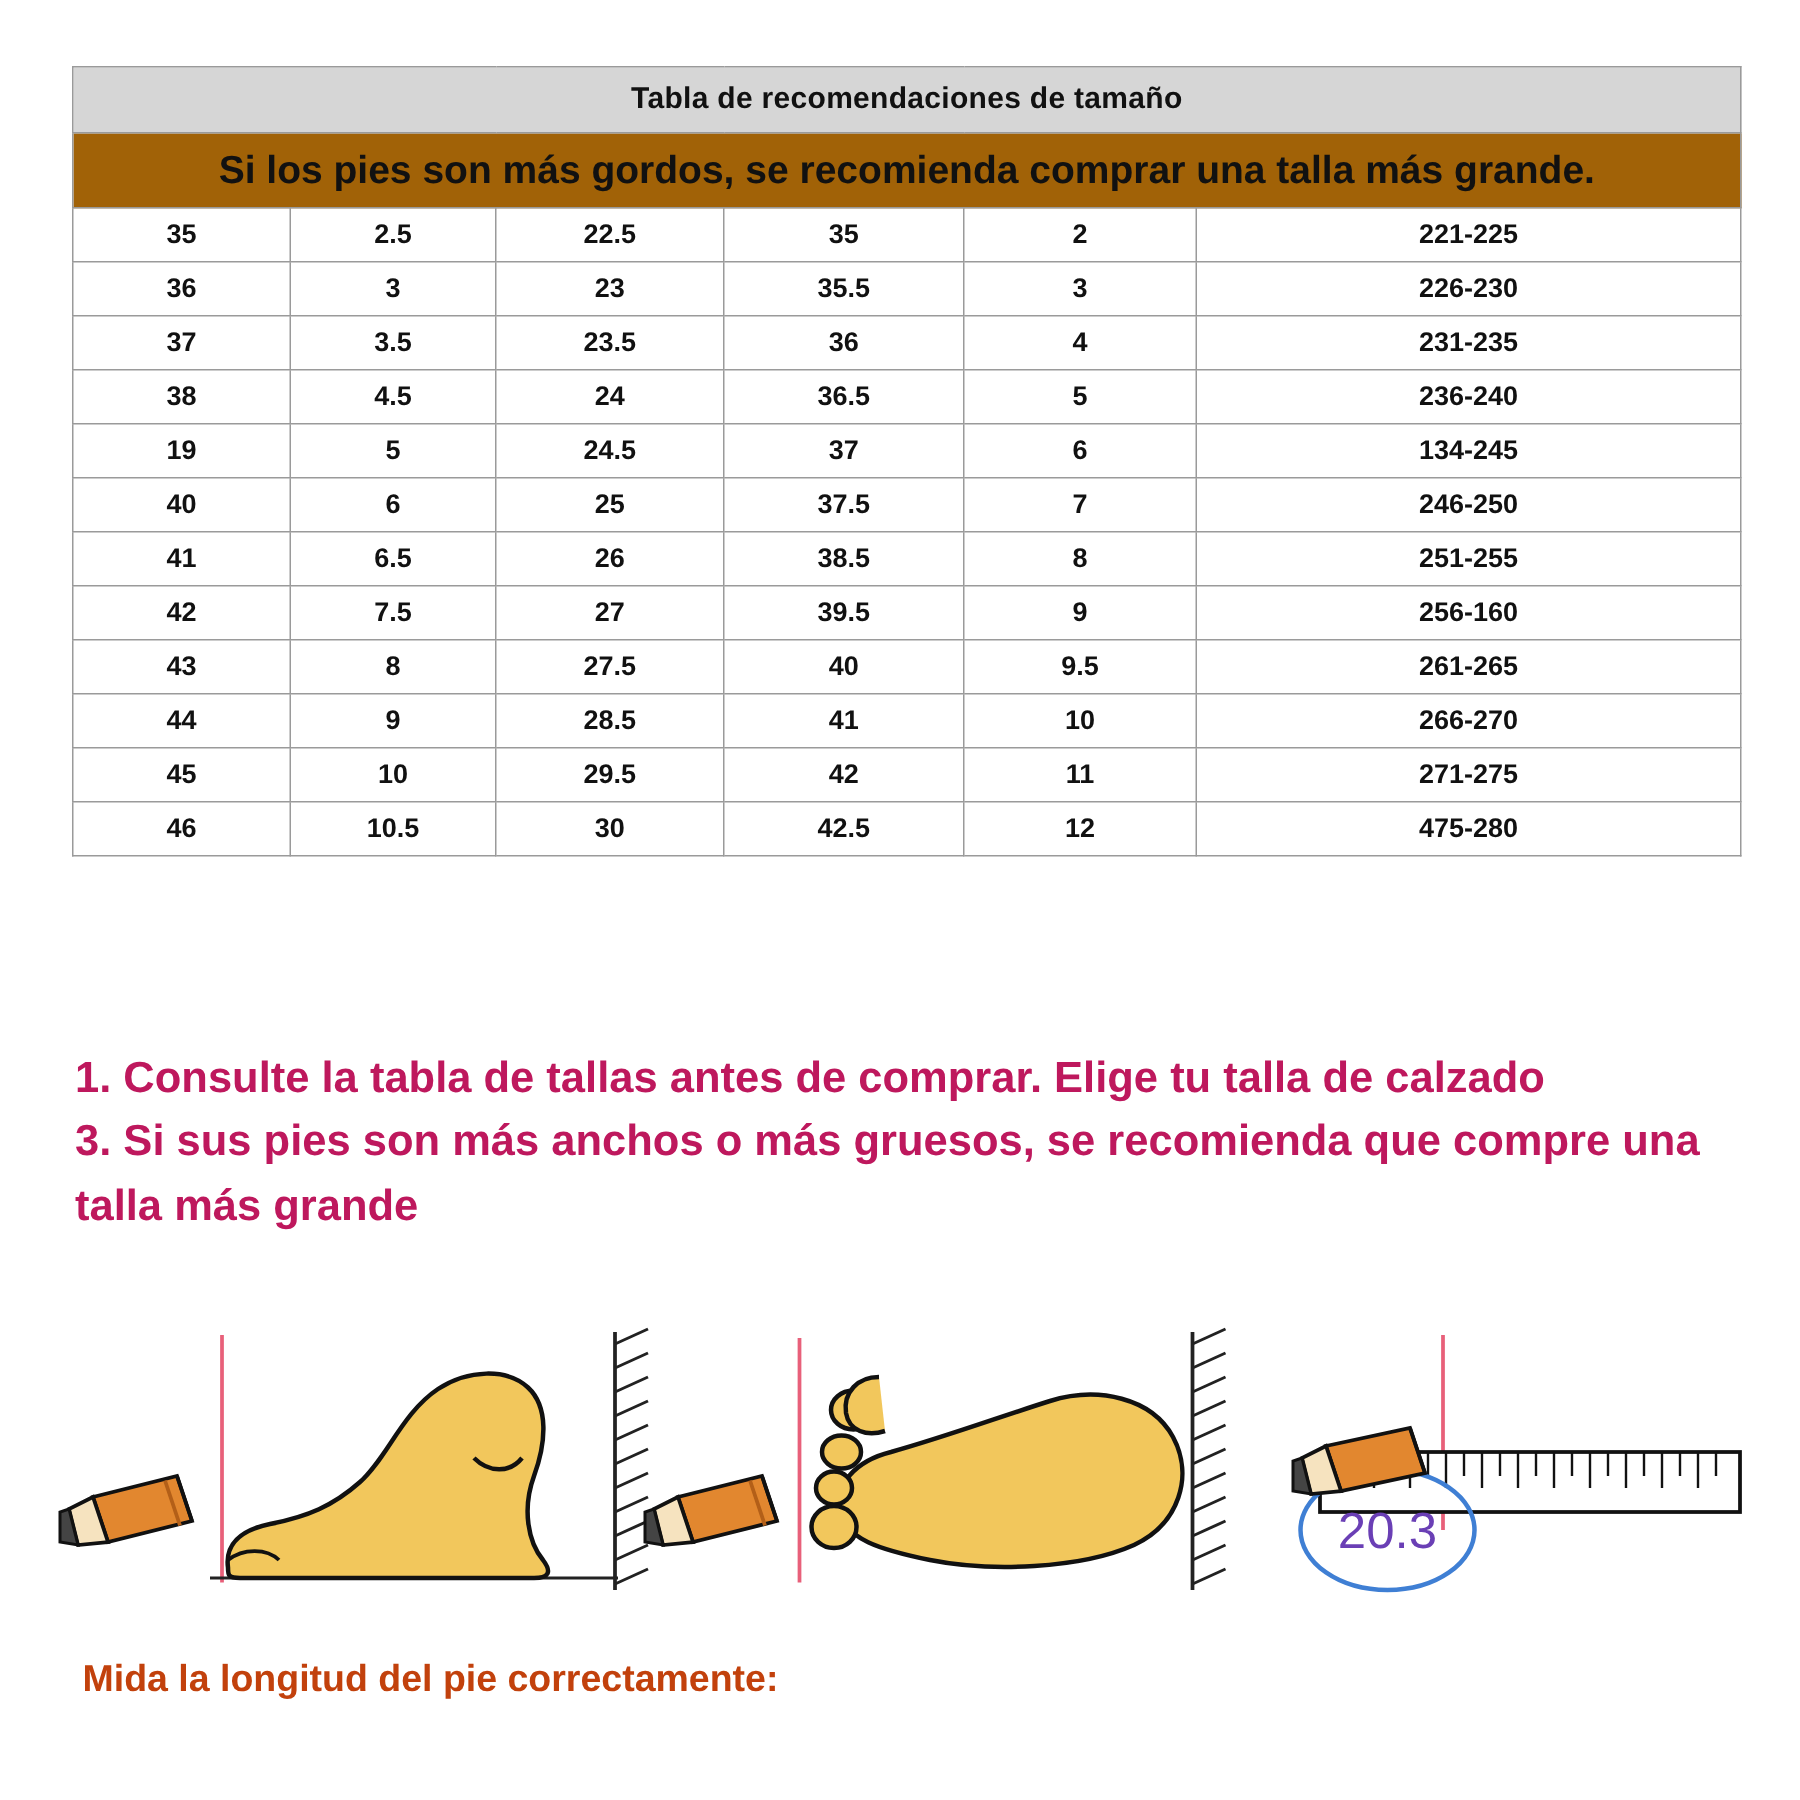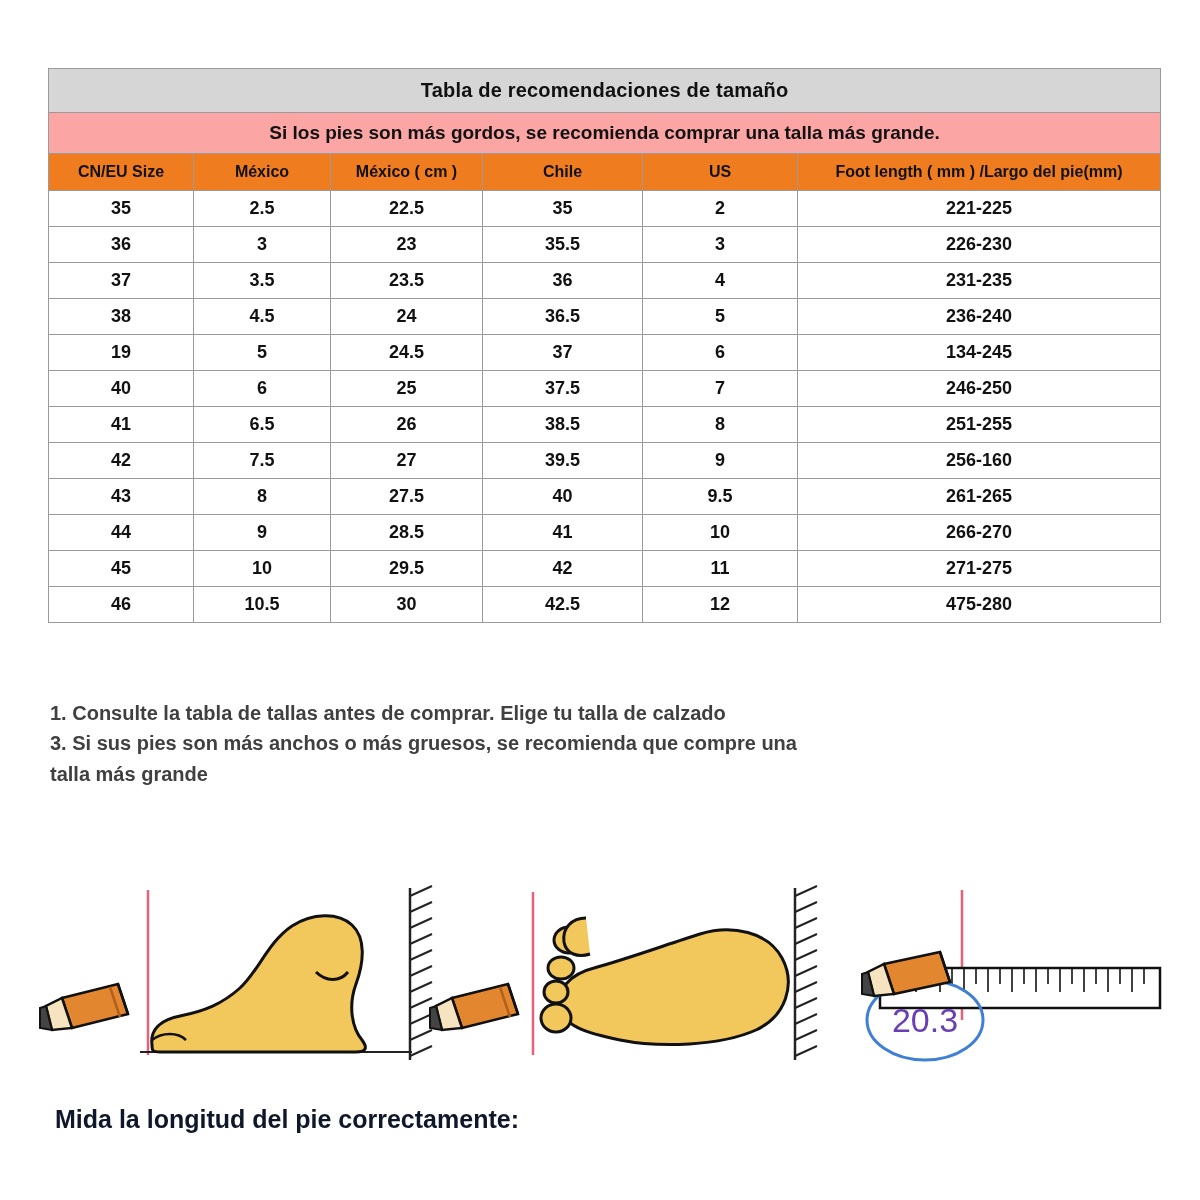--- a/index.html
+++ b/index.html
@@ -16,21 +16,21 @@
     width: 1200px;
     height: 1200px;
     overflow: hidden;
     background: #ffffff;
   }
 
   
   .table-wrap {
     position: absolute;
     left: 48px;
-    top: 68px;
+    top: 44px;
     width: 1112px;
   }
 
   table.size-table {
     border-collapse: collapse;
     width: 100%;
     table-layout: fixed;
   }
 
   table.size-table td,
@@ -42,22 +42,22 @@
   }
 
   .title-row td {
     background: #d6d6d6;
     font-size: 20px;
     padding: 10px 4px;
     letter-spacing: .2px;
   }
 
   .subtitle-row td {
-    background: #fca5a5;
-    font-size: 19px;
+    background: #a16207;
+    font-size: 26px;
     padding: 9px 4px;
   }
 
   .head-row th {
     background: #f07c20;
     color: #ffffff;
     font-size: 16px;
     padding: 9px 3px;
   }
 
@@ -76,44 +76,44 @@
   col.c5 { width: 363px; }
 
   
   .notes {
     position: absolute;
     left: 50px;
     top: 700px;
     width: 1130px;
   }
   .note-line {
-    font-size: 20px;
+    font-size: 29px;
     font-weight: bold;
-    color: #404040;
+    color: #be185d;
     line-height: 1.32;
     margin-bottom: 4px;
     white-space: nowrap;
   }
 
   
   .illus {
     position: absolute;
     left: 0;
     top: 880px;
     width: 990px;
     height: 230px;
   }
 
   .caption {
     position: absolute;
     left: 55px;
     top: 1105px;
     font-size: 25px;
     font-weight: bold;
-    color: #0f172a;
+    color: #c2410c;
   }
 </style>
 </head>
 <body>
 
 <div id="page">
 
   <div class="table-wrap">
     <table class="size-table">
       <colgroup>
@@ -123,28 +123,20 @@
           <col class="c3">
           <col class="c4">
           <col class="c5">
       </colgroup>
       <tbody>
         <tr class="title-row">
           <td colspan="6">Tabla de recomendaciones de tamaño</td>
         </tr>
         <tr class="subtitle-row">
           <td colspan="6">Si los pies son más gordos, se recomienda comprar una talla más grande.</td>
-        </tr>
-        <tr class="head-row">
-          <th>CN/EU Size</th>
-          <th>México</th>
-          <th>México ( cm )</th>
-          <th>Chile</th>
-          <th>US</th>
-          <th>Foot length ( mm ) /Largo del pie(mm)</th>
         </tr>
 
         <tr class="data-row">
           <td>35</td>
           <td>2.5</td>
           <td>22.5</td>
           <td>35</td>
           <td>2</td>
           <td>221-225</td>
         </tr>

